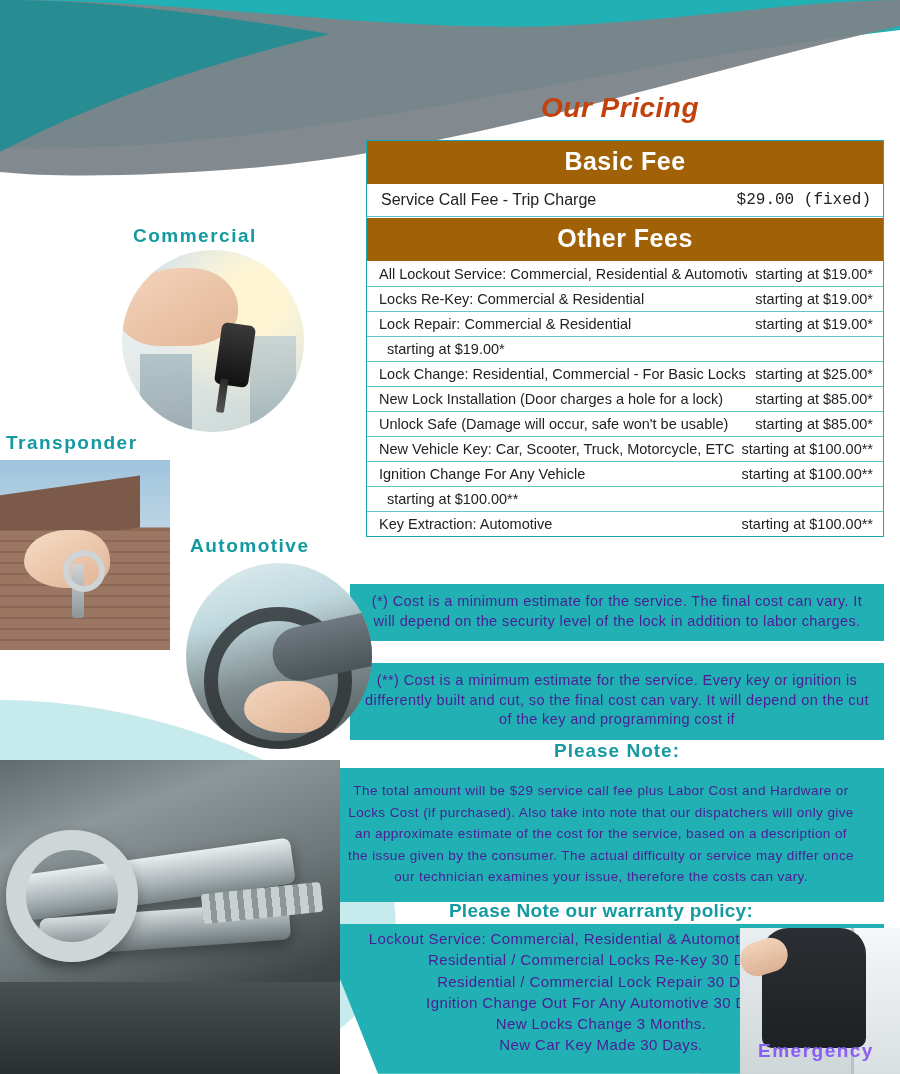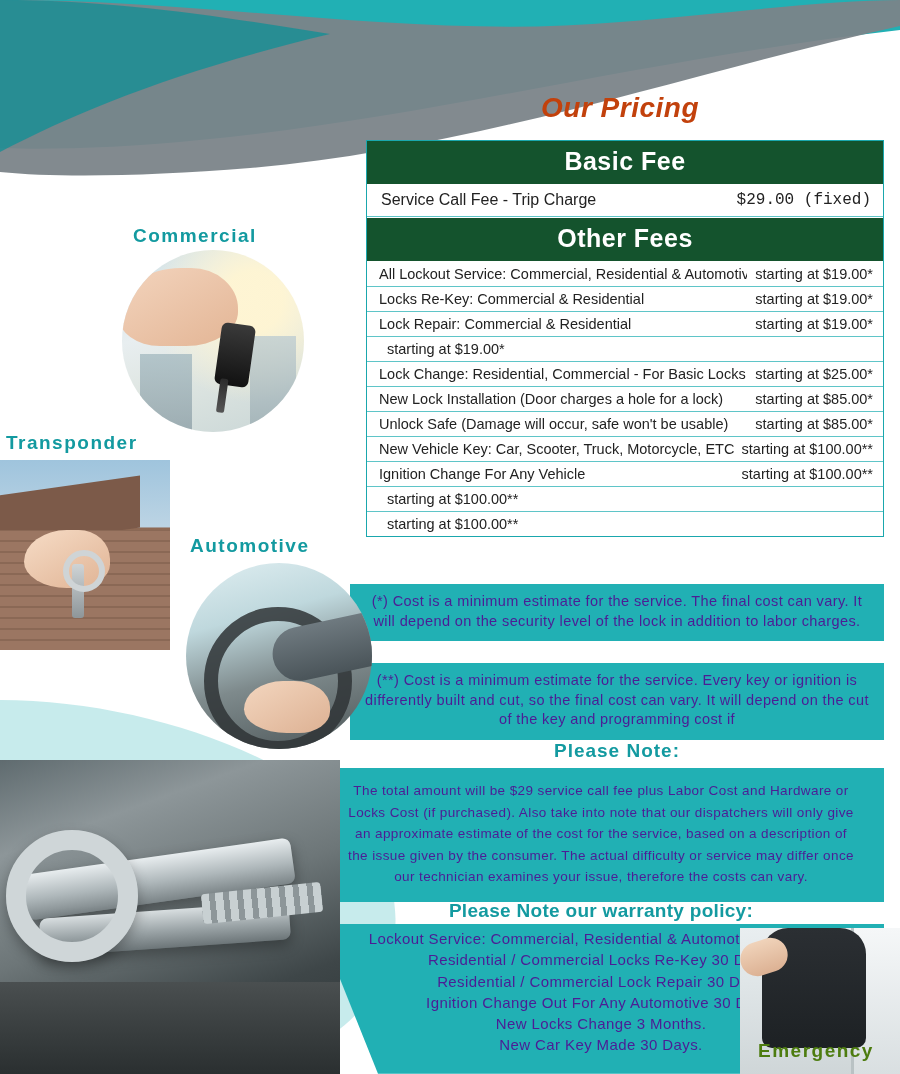--- a/index.html
+++ b/index.html
@@ -41,21 +41,21 @@
   .pricing-table {
     position: absolute;
     left: 366px;
     top: 140px;
     width: 518px;
     border: 1px solid #1aa7ad;
     box-sizing: border-box;
     background: #fff;
   }
   .band {
-    background: #14532d;
+    background: #a16207;
     color: #ffffff;
     text-align: center;
     font-weight: bold;
     font-size: 25px;
     padding: 6px 0 8px 0;
     letter-spacing: 0.5px;
     border-bottom: 1px solid #ffffff;
   }
   .band.other {
     border-top: 1px solid #ffffff;
@@ -167,21 +167,21 @@
   .cat-label {
     position: absolute;
     font-weight: bold;
     font-size: 19px;
     color: #139aa0;
     letter-spacing: 1.5px;
   }
   #label-commercial { left: 133px; top: 225px; }
   #label-residential { left: 6px; top: 432px; }
   #label-automotive { left: 190px; top: 535px; }
-  #label-emergency { left: 758px; top: 1040px; color:#4d7c0f; }
+  #label-emergency { left: 758px; top: 1040px; color:#8b5cf6; }
 
   .photo {
     position: absolute;
     border-radius: 50%;
     overflow: hidden;
   }
   
   #photo-commercial {
     left: 122px; top: 250px; width: 182px; height: 182px;
     background:
@@ -379,20 +379,21 @@
     <span class="price">starting at $100.00**</span>
   </div>
   <div class="row">
     <span class="svc">Ignition Change For Any Vehicle</span>
     <span class="price">starting at $100.00**</span>
   </div>
   <div class="row">
     <span class="price">starting at $100.00**</span>
   </div>
   <div class="row">
+    <span class="svc">Key Extraction: Automotive</span>
     <span class="price">starting at $100.00**</span>
   </div>
 </div>
 
 <div class="note-block" id="note-star">(*) Cost is a minimum estimate for the service. The final cost can vary. It will depend on the security level of the lock in addition to labor charges.</div>
 <div class="note-block" id="note-doublestar">(**) Cost is a minimum estimate for the service. Every key or ignition is differently built and cut, so the final cost can vary. It will depend on the cut of the key and programming cost if</div>
 
 <div class="please-note-title">Please Note:</div>
 <div class="note-block" id="note-total">The total amount will be $29 service call fee plus Labor Cost and Hardware or Locks Cost (if purchased). Also take into note that our dispatchers will only give an approximate estimate of the cost for the service, based on a description of the issue given by the consumer. The actual difficulty or service may differ once our technician examines your issue, therefore the costs can vary.</div>
 

